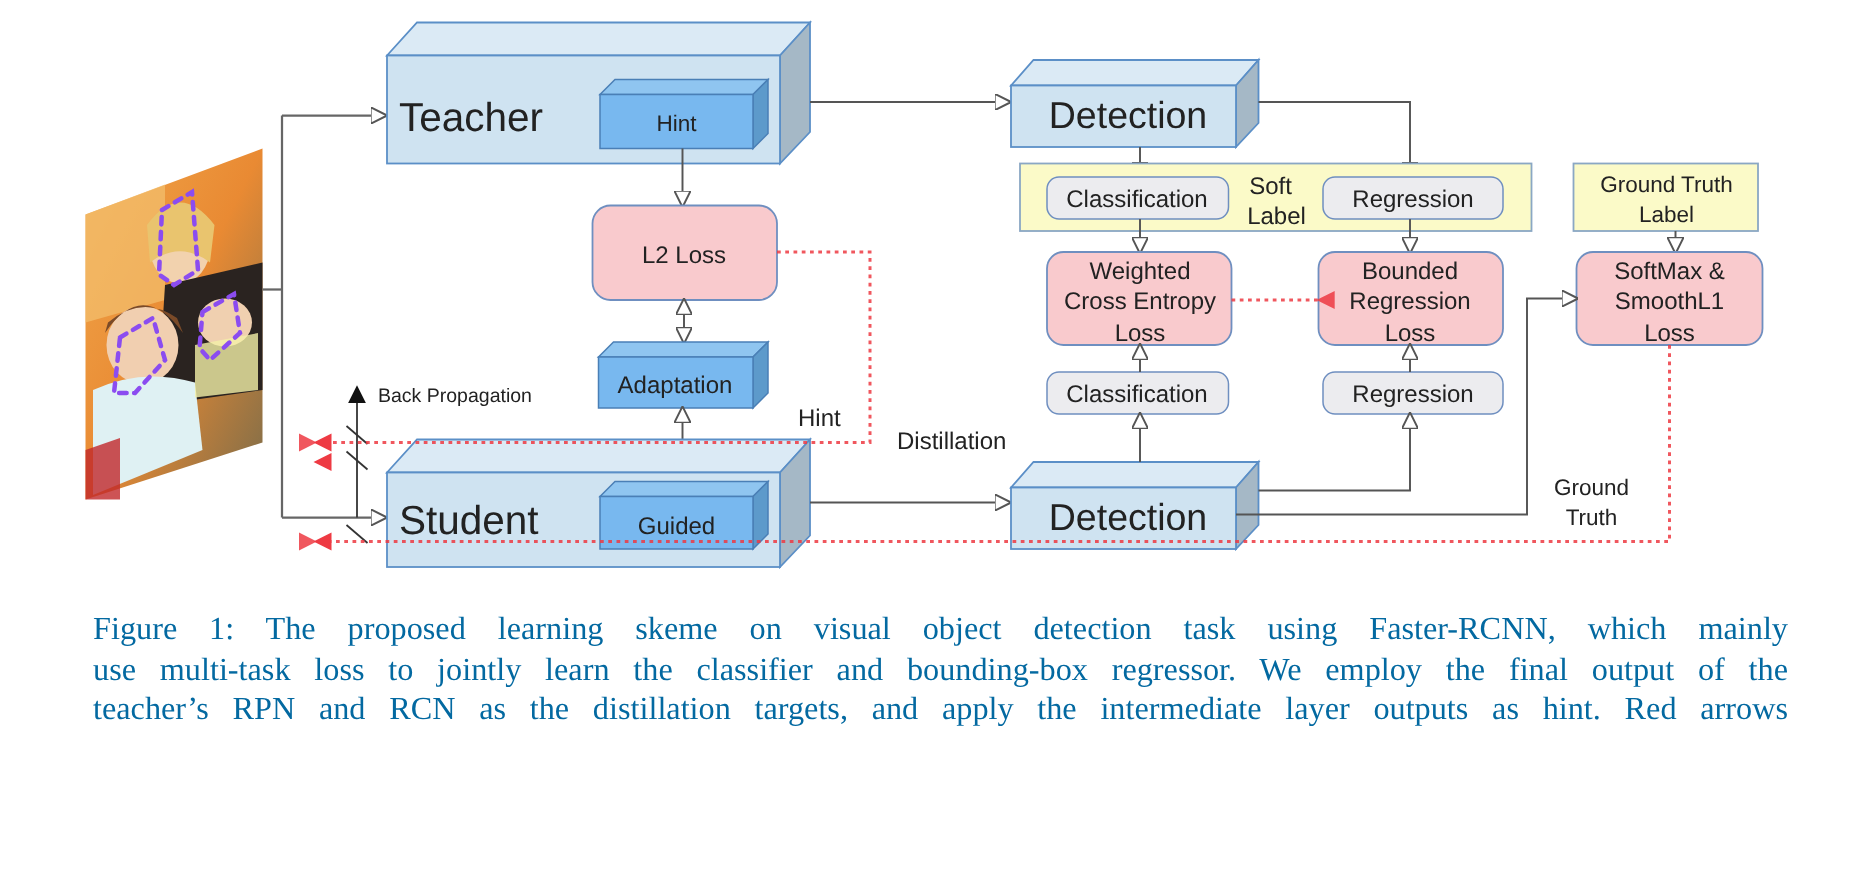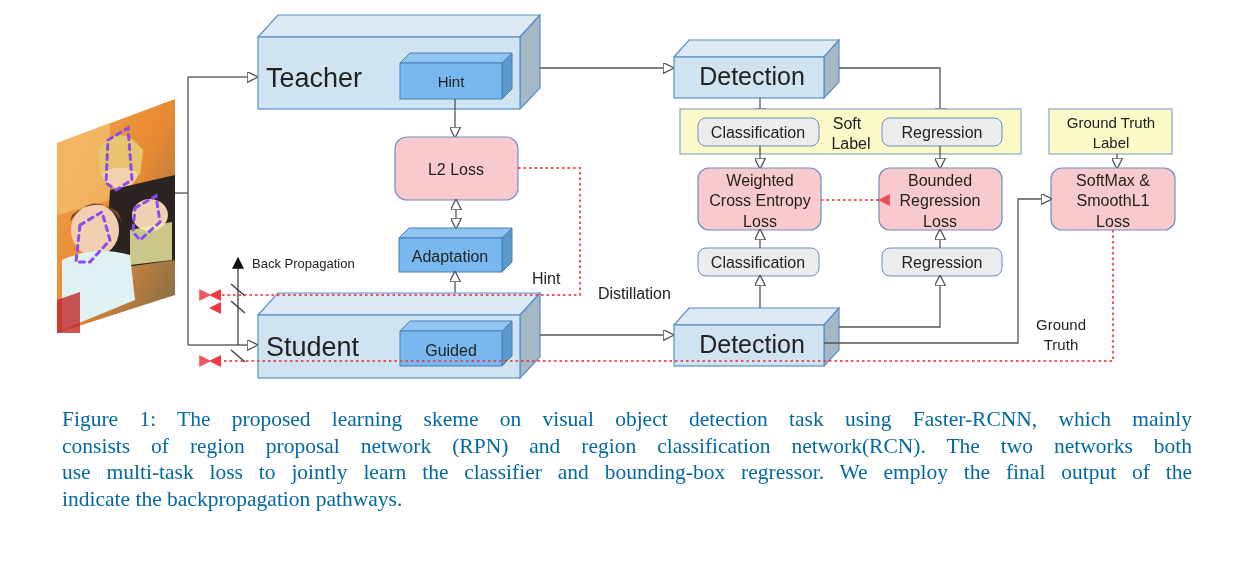--- a/index.html
+++ b/index.html
@@ -201,16 +201,15 @@
     <polyline points="821,200 879,200 M850,200 850,308 210,308" marker-end="url(#redhead)"></polyline>
     <polyline points="1113,230 1113,361 210,361" marker-end="url(#redhead)"></polyline>
   </g>
   <path d="M209,295 L221,289 L221,301 Z" fill="#ee3a43"></path>
   <path d="M209,308 L221,302 L221,314 Z" fill="#ee3a43"></path>
   <path d="M209,361 L221,355 L221,367 Z" fill="#ee3a43"></path>
 </svg>
 
 <div id="caption">
   <span class="line">Figure 1:  The proposed learning skeme on visual object detection task using Faster-RCNN, which mainly</span>
-  <span class="line">consists of region proposal network (RPN) and region classification network(RCN). The two networks both</span>
   <span class="line">use multi-task loss to jointly learn the classifier and bounding-box regressor. We employ the final output of the</span>
-  <span class="line last">indicate the backpropagation pathways.</span>
+  <span class="line">teacher’s RPN and RCN as the distillation targets, and apply the intermediate layer outputs as hint. Red arrows</span>
 </div>
 
 </body></html>

